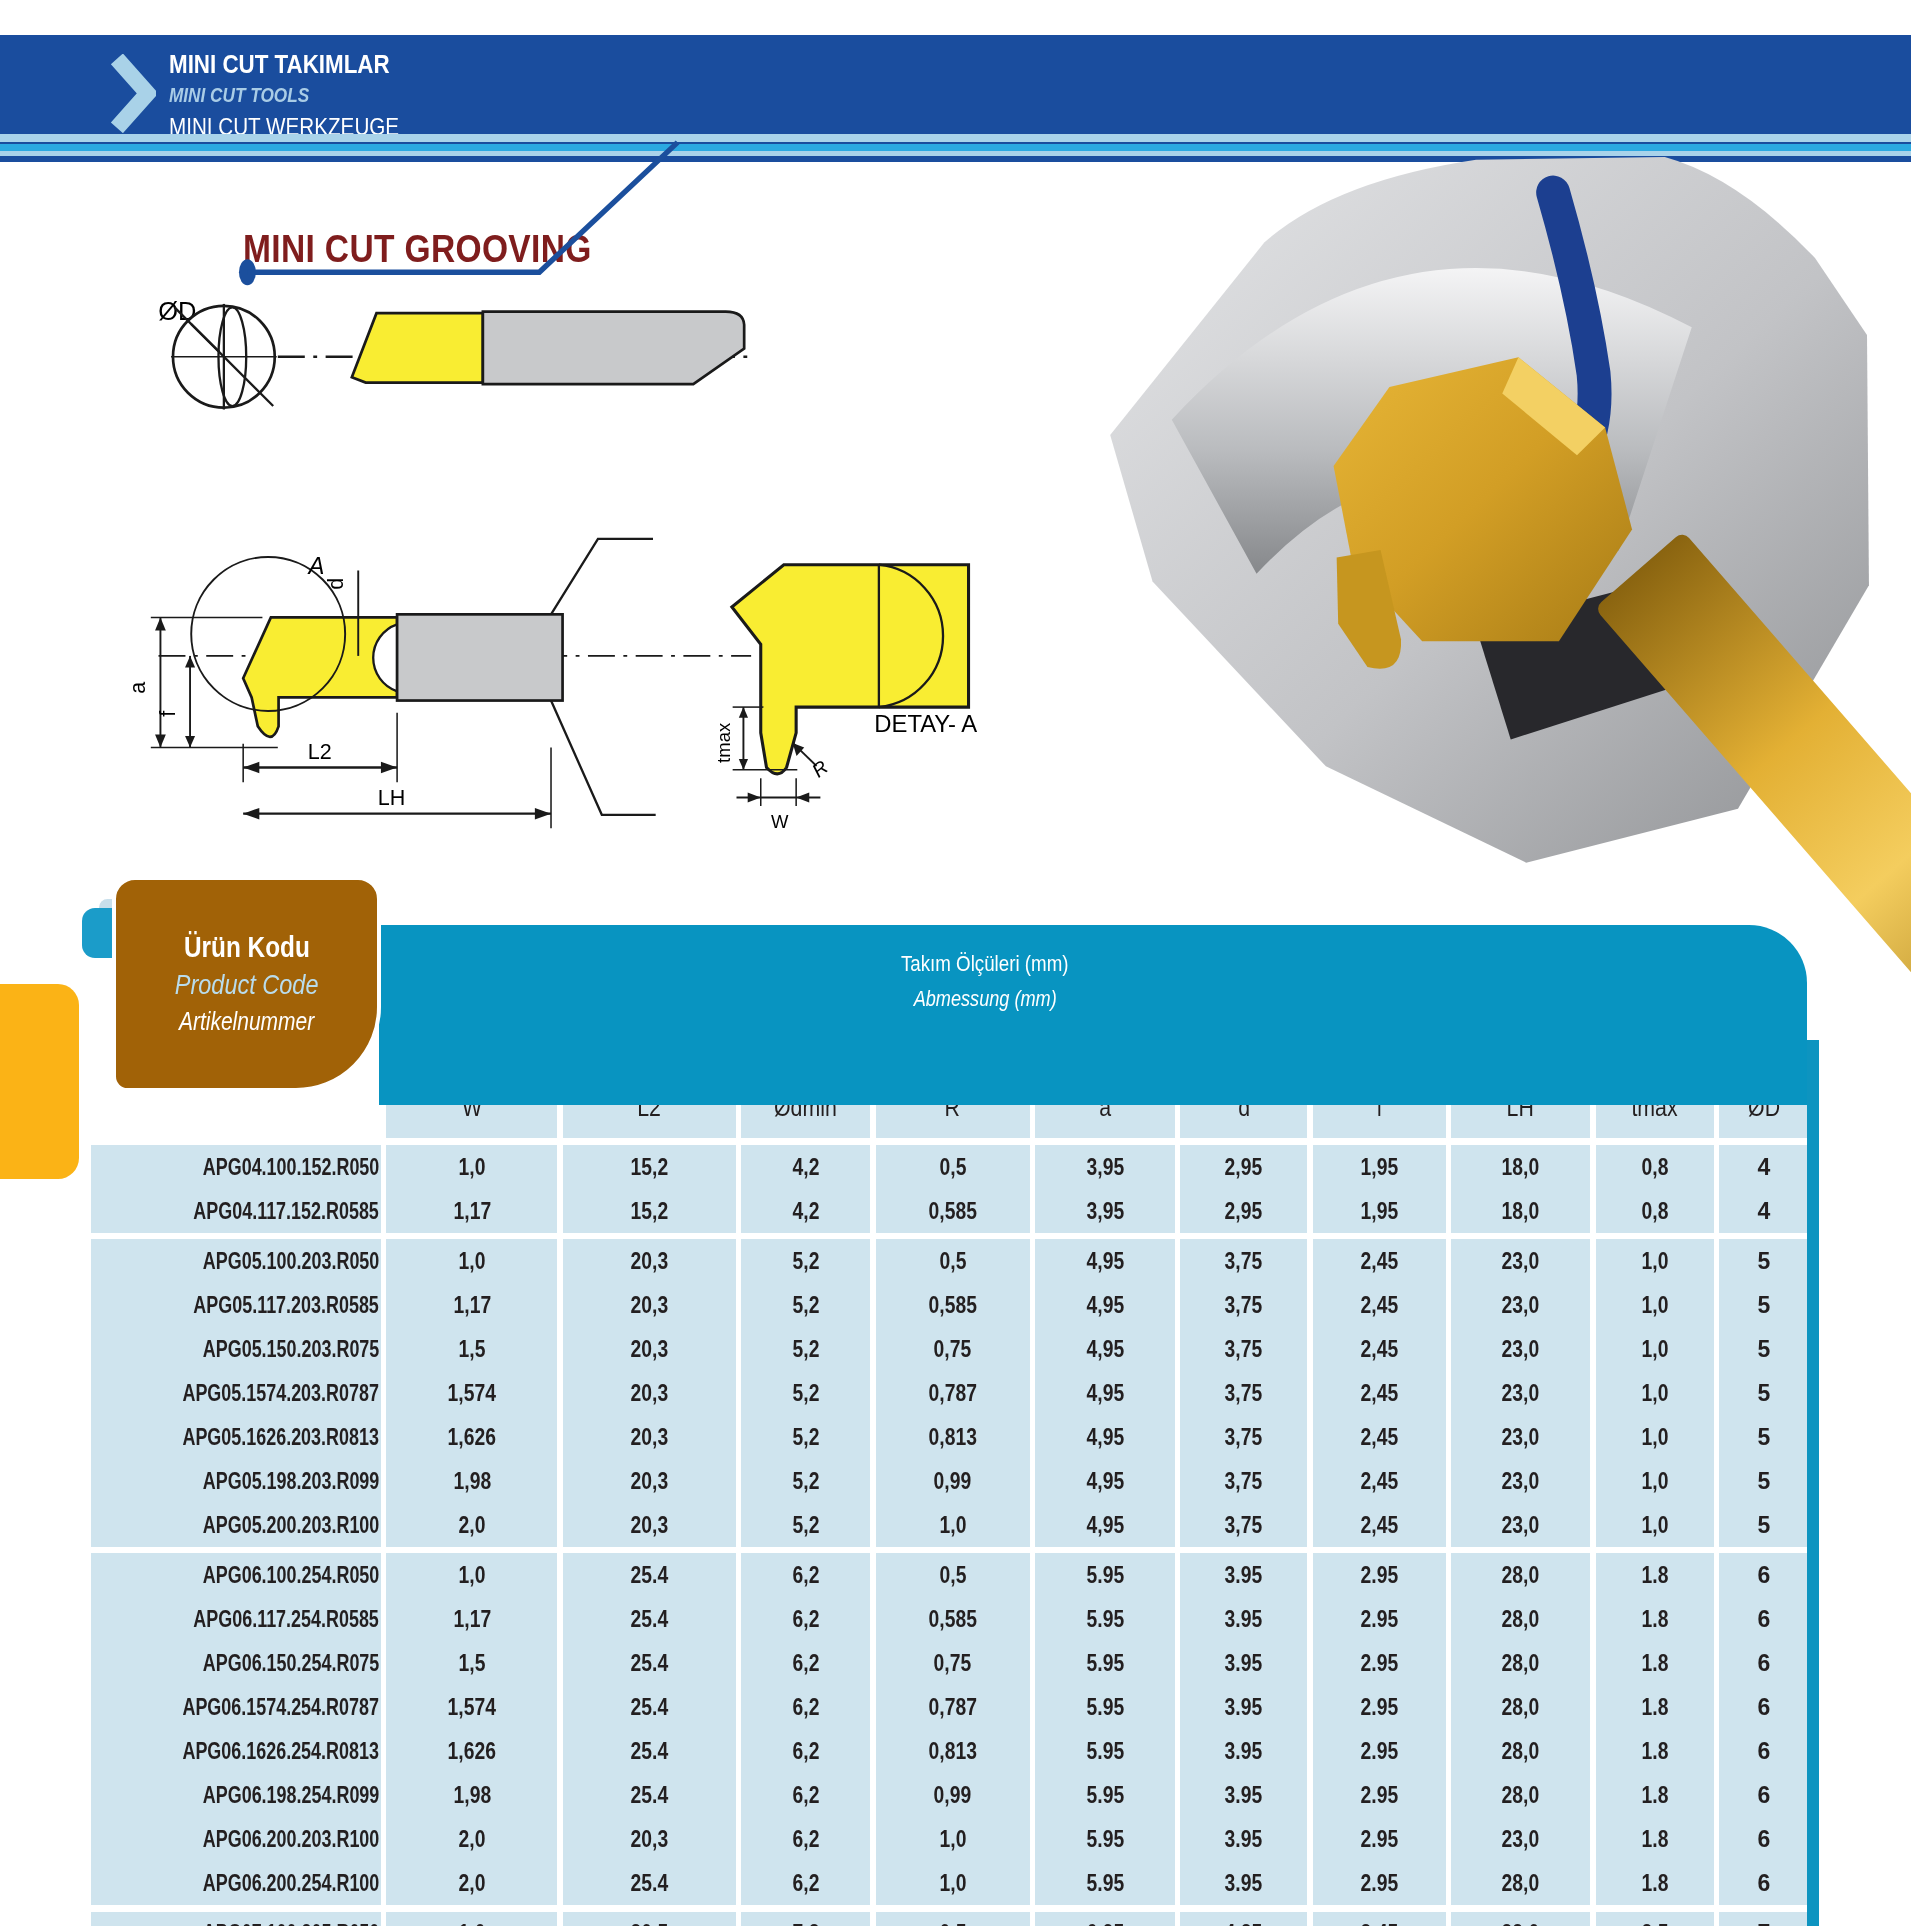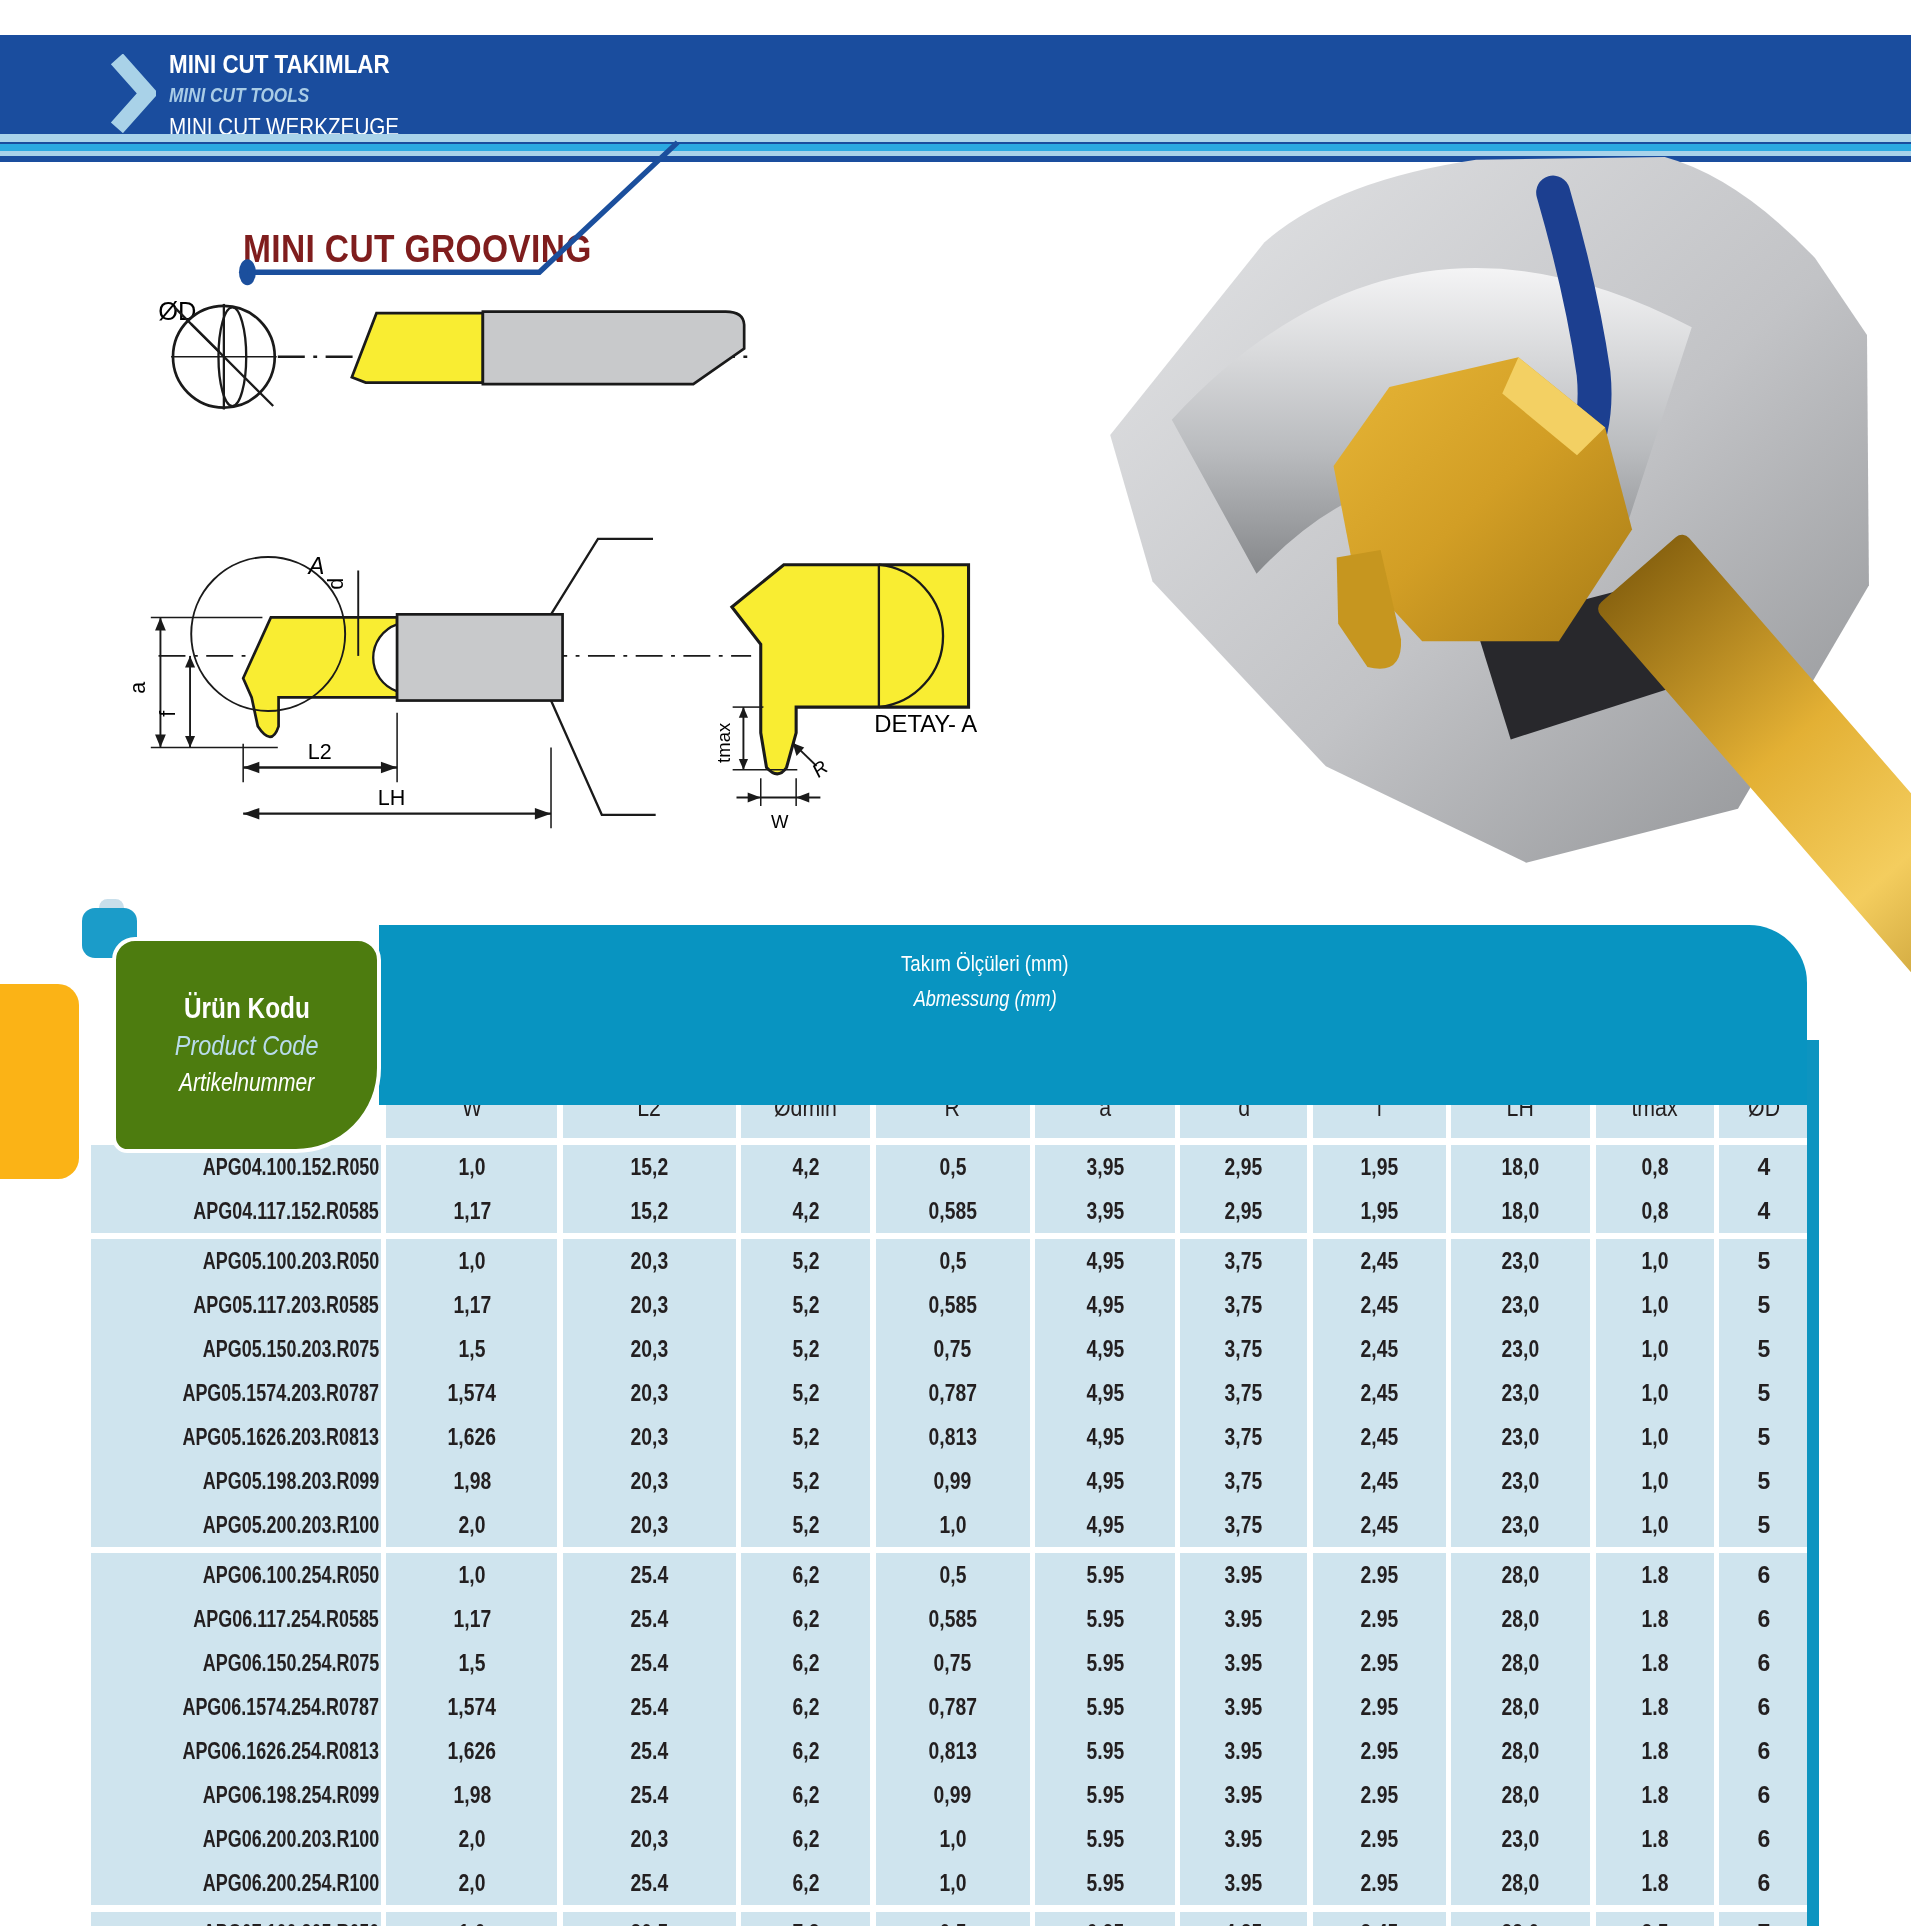--- a/index.html
+++ b/index.html
@@ -26,21 +26,21 @@
 
   
   .orange-tab{left:0;top:984px;width:79px;height:195px;background:#fbb316;border-radius:0 21px 21px 0;}
   .clip-light{left:99px;top:899px;width:25.4px;height:33px;background:#c8dfeb;border-radius:8.5px;}
   .clip-cyan{left:82px;top:908px;width:55px;height:50px;background:#1b9cc9;border-radius:13px;z-index:6;}
   .blue-hdr{left:379px;top:925px;width:1428px;height:180px;background:#0894c1;border-radius:0 58px 0 0;z-index:6;}
   .blue-hdr-inner{position:absolute;left:0;right:216px;top:21px;text-align:center;line-height:35px;color:#fff;}
   .bh1{font-size:22.3px;font-weight:500;}
   .bh2{font-size:21.6px;font-style:italic;color:#a9cfe3;}
   .bh3{font-size:21.6px;font-style:italic;}
-  .teal-box{left:112px;top:937px;width:269px;height:216px;background:#4d7c0f;border:4.6px solid #ffffff;
+  .teal-box{left:112px;top:876px;width:269px;height:216px;background:#a16207;border:4.6px solid #ffffff;
             box-sizing:border-box;border-radius:23px 23px 85px 15.4px;z-index:8;
             display:flex;flex-direction:column;justify-content:center;align-items:center;line-height:37px;}
   .th1{font-size:29px;font-weight:700;color:#ffffff;}
   .th2{font-size:28px;font-weight:400;font-style:italic;color:#b9dcec;}
   .th3{font-size:25px;font-style:italic;color:#ffffff;}
   .cyan-strip{left:1807px;top:1040px;width:11.6px;height:1354px;background:#0d94c0;z-index:5;}
 
   .tbody{left:91px;top:1077px;width:1717px;height:1304px;background:#ffffff;z-index:4;}
   .tgrid{display:grid;grid-template-columns:290px 171px 173px 129px 154px 140px 127px 133px 139px 118px 90px;
          column-gap:5.4px;}

